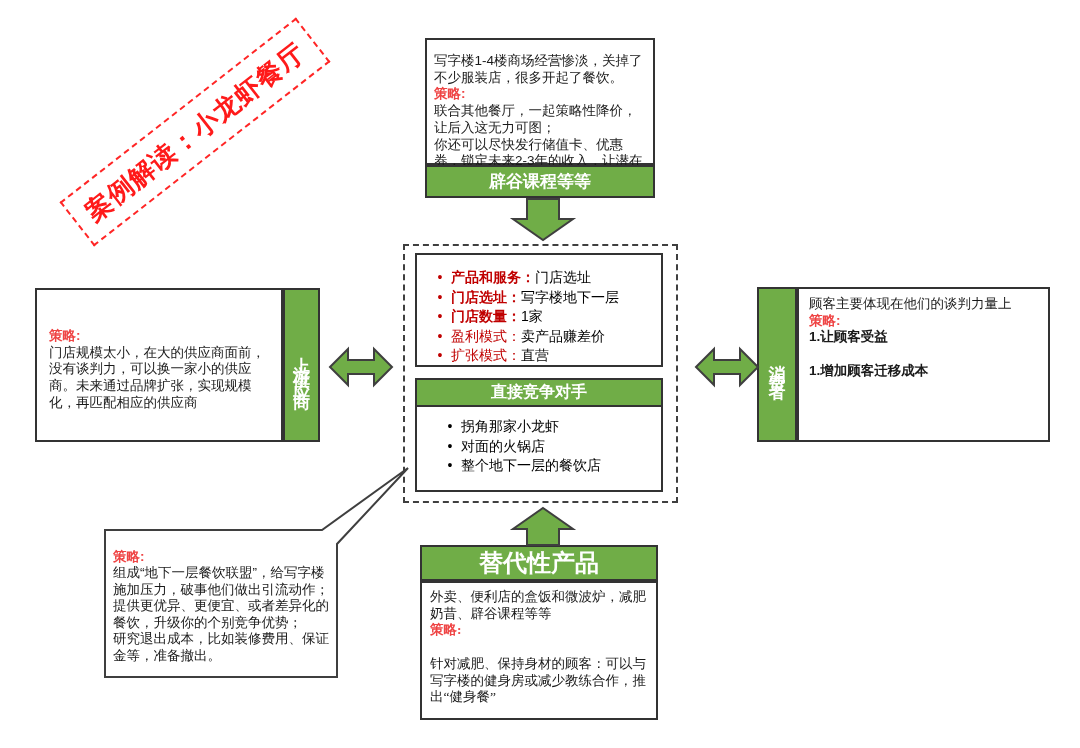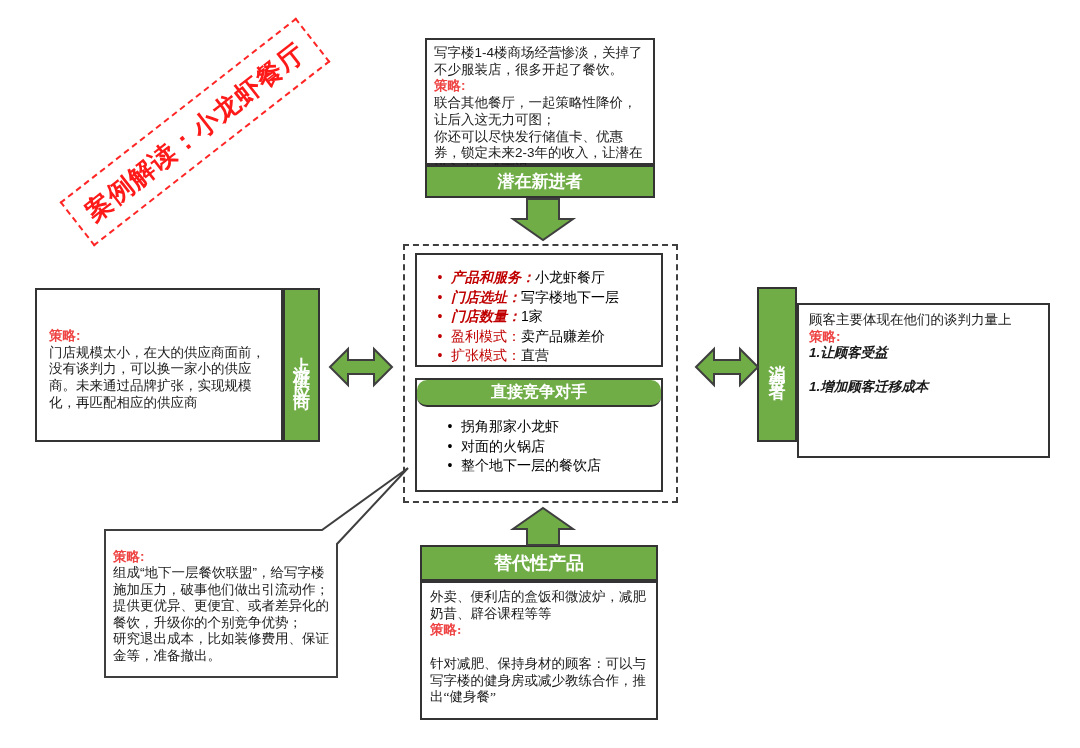--- a/index.html
+++ b/index.html
@@ -14,58 +14,58 @@
     font-size:17px; display:flex; align-items:center; justify-content:center;
   }
   .vbar {
     background:#70AD47; border:2px solid #333; color:#fff; font-weight:bold;
     font-size:17px; display:flex; align-items:center; justify-content:center;
     writing-mode:vertical-rl; text-orientation:upright; letter-spacing:9px;
   }
   .body-text { font-size:13.5px; line-height:1.24; color:#1a1a1a; }
   .red-bold { color:#ef4444; font-weight:bold; }
   .dark-red { color:#C00000; }
-  .b { font-weight:bold;font-style:italic; }
+  .b { font-weight:bold; }
   .stamp {
     border:2px dashed #FF2626; color:#FF1A1A; font-size:26px; font-weight:bold;
     display:flex; align-items:center; justify-content:center;
     transform:rotate(-38deg); letter-spacing:1px; white-space:nowrap;
   }
   .dashed-container { border:2px dashed #3f3f3f; background:#fff; }
   .bullet-row { display:flex; font-size:14px; line-height:19.5px; }
   .bullet { width:22px; text-align:center; flex:none; }
   .inner-head {
     background:#70AD47; border-bottom:2px solid #333; color:#fff; font-weight:bold;
-    font-size:16px; height:25px; display:flex; align-items:center; justify-content:center;border-radius:10px;
+    font-size:16px; height:25px; display:flex; align-items:center; justify-content:center;
   }
   svg.overlay { position:absolute; left:0; top:0; z-index:3; pointer-events:none; }
   .above { z-index:4; }
 </style>
 </head>
 <body>
 
 <div id="canvas">
 
   <div class="abs stamp" style="left:45px; top:104px; width:300px; height:56px;">案例解读：小龙虾餐厅</div>
 
-  <div class="abs wbox body-text" style="left:425px; top:38px; width:230px; height:127px; padding:5px 7px;">
+  <div class="abs wbox body-text" style="left:425px; top:38px; width:230px; height:127px; padding:13px 7px;">
     <span>写字楼1-4楼商场经营惨淡，关掉了不少服装店，很多开起了餐饮。</span><br>
     <span class="red-bold">策略:</span><br>
     <span>联合其他餐厅，一起策略性降价，让后入这无力可图；</span><br>
     <span>你还可以尽快发行储值卡、优惠券，锁定未来2-3年的收入，让潜在进入者知难而退。</span>
   </div>
-  <div class="abs ghead" style="left:425px; top:165px; width:230px; height:33px;">潜在新进者</div>
+  <div class="abs ghead" style="left:425px; top:165px; width:230px; height:33px;">辟谷课程等等</div>
 
   <div class="abs dashed-container" style="left:403px; top:244px; width:275px; height:259px;"></div>
 
   <div class="abs wbox" style="left:415px; top:253px; width:248px; height:114px; padding:13px 6px 0 12px;">
     <div class="bullet-row">
       <span class="bullet dark-red">•</span>
       <span class="dark-red b">产品和服务：</span>
-      <span>小龙虾餐厅</span>
+      <span>门店选址</span>
     </div>
     <div class="bullet-row">
       <span class="bullet dark-red">•</span>
       <span class="dark-red b">门店选址：</span>
       <span>写字楼地下一层</span>
     </div>
     <div class="bullet-row">
       <span class="bullet dark-red">•</span>
       <span class="dark-red b">门店数量：</span>
       <span>1家</span>
@@ -100,29 +100,29 @@
     </div>
   </div>
 
   <div class="abs wbox body-text" style="left:35px; top:288px; width:248px; height:154px; padding:38px 12px 0 12px;">
     <span class="red-bold">策略:</span><br>
     <span>门店规模太小，在大的供应商面前，没有谈判力，可以换一家小的供应商。未来通过品牌扩张，实现规模化，再匹配相应的供应商</span>
   </div>
   <div class="abs vbar" style="left:283px; top:288px; width:37px; height:154px;">上游供应商</div>
 
   <div class="abs vbar" style="left:757px; top:287px; width:40px; height:155px;">消费者</div>
-  <div class="abs wbox body-text" style="left:797px; top:303px; width:253px; height:155px; padding:7px 9px 4px 10px;">
+  <div class="abs wbox body-text" style="left:797px; top:287px; width:253px; height:155px; padding:7px 9px 4px 10px;">
     <span>顾客主要体现在他们的谈判力量上</span><br>
     <span class="red-bold">策略:</span><br>
     <span class="b">1.让顾客受益</span><br>
     <br>
     <span class="b">1.增加顾客迁移成本</span><br>
   </div>
 
-  <div class="abs ghead" style="left:420px; top:545px; width:238px; height:36px; font-size:18px;text-align:center;">替代性产品</div>
+  <div class="abs ghead" style="left:420px; top:545px; width:238px; height:36px; font-size:24px;text-align:center;">替代性产品</div>
   <div class="abs wbox body-text" style="left:420px; top:581px; width:238px; height:139px; padding:6px 8px 0 8px;font-family:Liberation Serif, serif;">
     <span>外卖、便利店的盒饭和微波炉，减肥奶昔、辟谷课程等等</span><br>
     <span class="red-bold">策略:</span><br>
     <br>
     <span>针对减肥、保持身材的顾客：可以与写字楼的健身房或减少教练合作，推出“健身餐”</span>
   </div>
 
   <svg class="overlay" width="1080" height="748" viewBox="0 0 1080 748">
     <polygon points="527,199 559,199 559,219 573,219 543,240 513,219 527,219" fill="#70AD47" stroke="#3f3f3f" stroke-width="2"></polygon>
     <polygon points="543,508 573,529 559,529 559,545 527,545 527,529 513,529" fill="#70AD47" stroke="#3f3f3f" stroke-width="2"></polygon>

